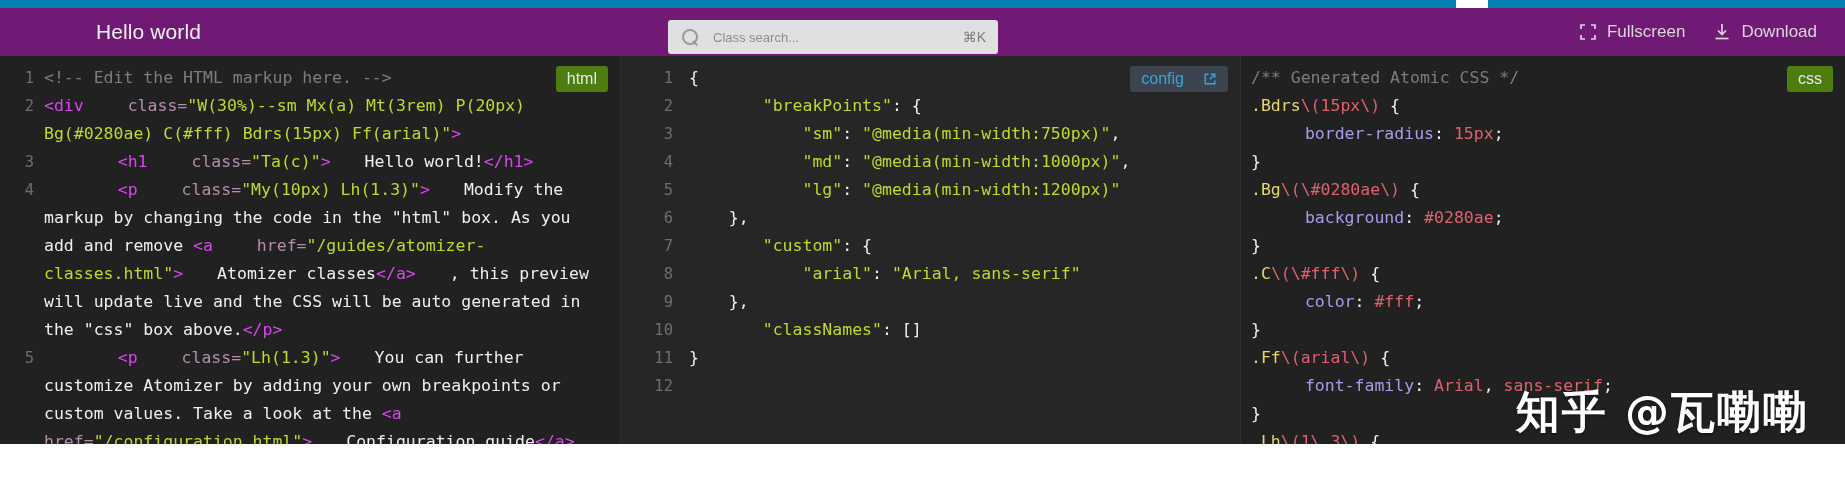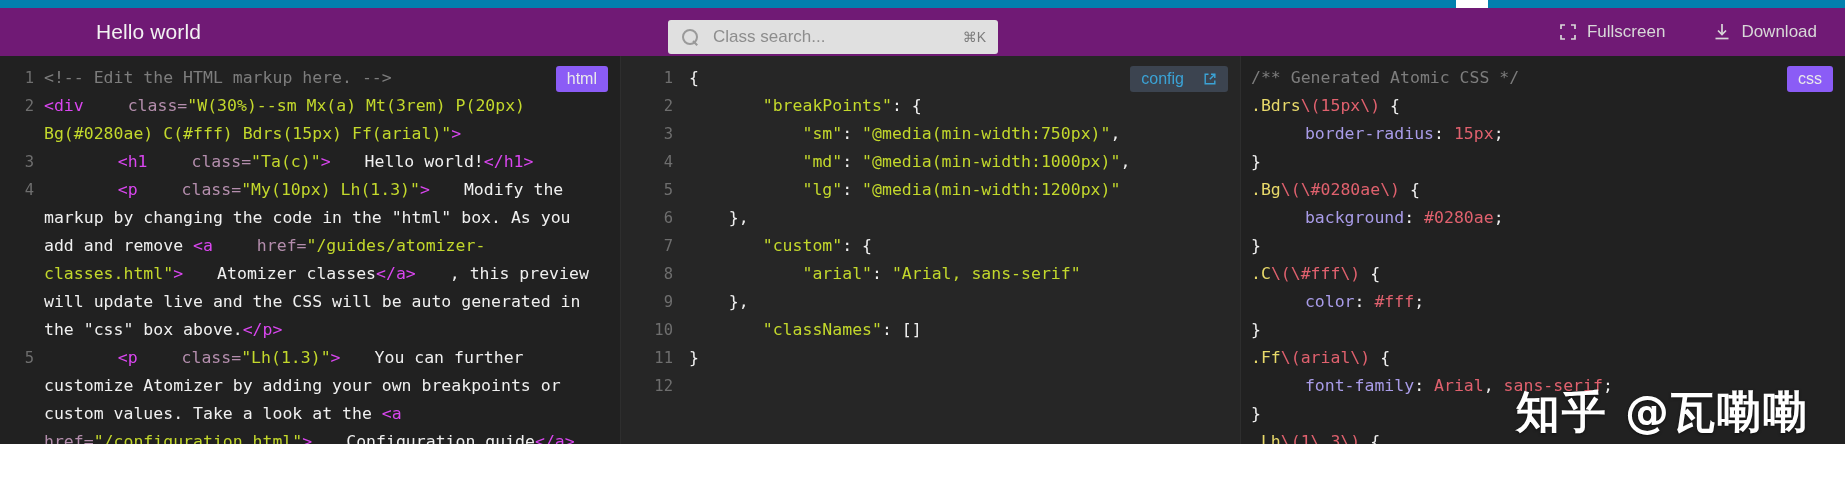--- a/index.html
+++ b/index.html
@@ -36,27 +36,27 @@
     content: ""; position: absolute; left: 0; top: 0;
     width: 12px; height: 12px; border: 2px solid #9a9a9a; border-radius: 50%;
   }
   .search-icon::after {
     content: ""; position: absolute; left: 11px; top: 11px;
     width: 6px; height: 2px; background: #9a9a9a; transform: rotate(45deg);
     transform-origin: left center;
   }
   .search-placeholder {
     flex: 1 1 auto; margin-left: 14px;
-    color: #8d8d8d; font-size: 17px; white-space: nowrap;
+    color: #8d8d8d; font-size: 13px; white-space: nowrap;
   }
   .search-kbd { color: #7c7c7c; font-size: 14px; margin-left: 8px; white-space: nowrap; }
 
   .header-actions {
     position: absolute; right: 28px; top: 0; height: 48px;
-    display: flex; align-items: center; gap: 48px;
+    display: flex; align-items: center; gap: 28px;
   }
   .hbtn {
     display: flex; align-items: center; gap: 10px;
     color: #d8d8d8; font-size: 17px; cursor: pointer; white-space: nowrap;
     background: none; border: none; font-family: inherit;
   }
   .ic { width: 18px; height: 18px; flex: 0 0 auto; display: block; }
 
   
   .panes {
@@ -98,21 +98,21 @@
   .c-punc    { color: #f0f0f0; }
   .c-key     { color: #c3d82c; }
   .c-sel     { color: #e8d96a; }
   .c-prop    { color: #a99ce8; }
   .c-val     { color: #e0616e; }
   .c-esc     { color: #f0f0f0; }
 
   
   .badge {
     position: absolute; top: 10px; right: 12px;
-    background: #8b5cf6; color: #eaeaea;
+    background: #4d7c0f; color: #eaeaea;
     font-family: "Liberation Sans", sans-serif;
     font-size: 16px; padding: 4px 11px; border-radius: 3px;
     z-index: 5; cursor: pointer; white-space: nowrap;
   }
   .badge-config {
     background: #3c4450; color: #3ba3d6;
     display: flex; align-items: center; gap: 19px;
   }
   .badge-config .ic { width: 14px; height: 14px; }
 

